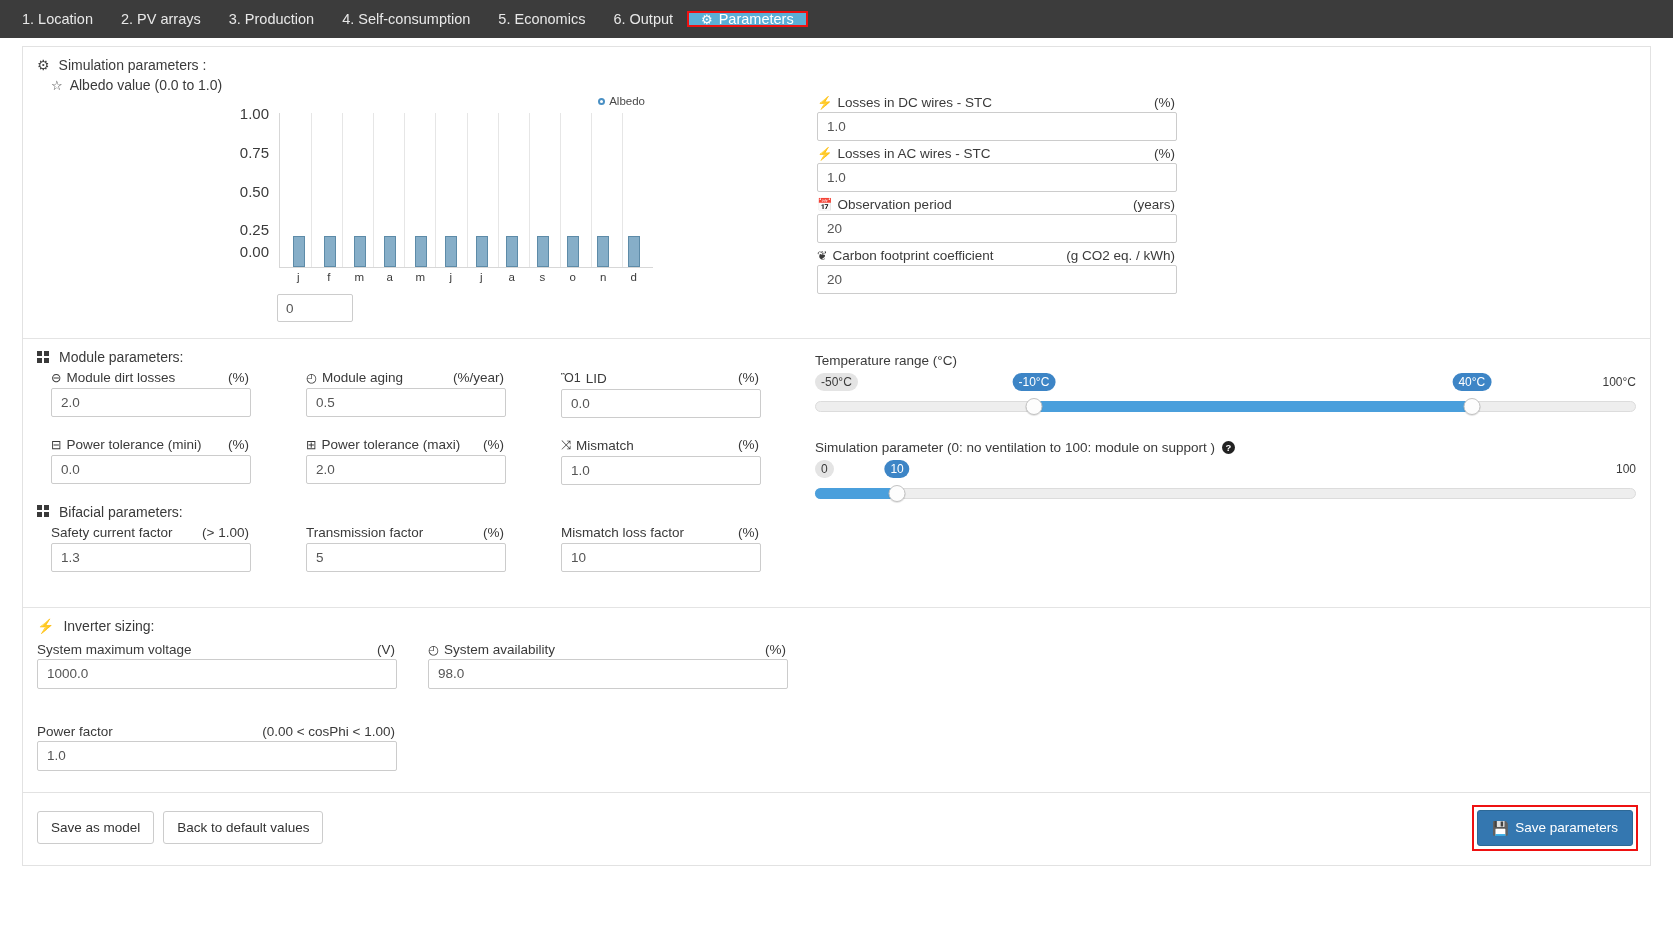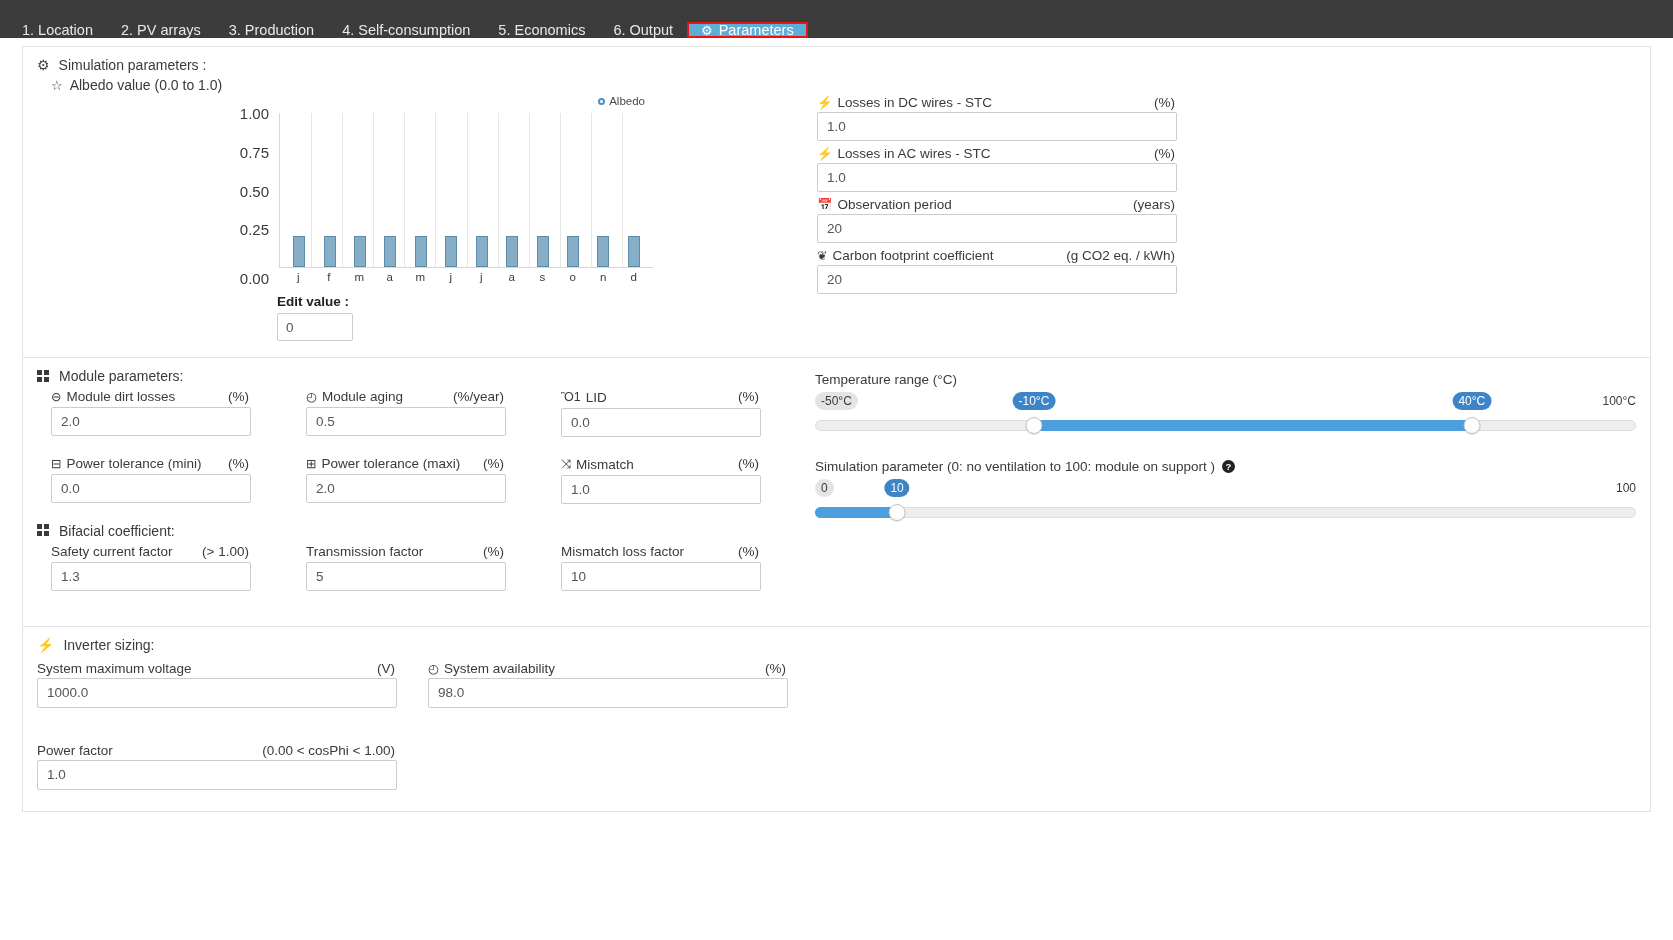--- a/index.html
+++ b/index.html
@@ -10,21 +10,21 @@
     font-family: "Liberation Sans", sans-serif;
     font-size: 14px;
     color: #333;
     overflow: hidden;
   }
   
   .navbar {
     height: 38px;
     background: #3c3c3c;
     display: flex;
-    align-items: flex-end;
+    align-items: center;
     padding-left: 8px;
   }
   .nav-item {
     display: flex; align-items: center;
     padding: 0 14px;
     color: #e8e8e8;
     font-size: 14.5px;
     white-space: nowrap;
     cursor: pointer;
   }
@@ -272,21 +272,21 @@
           <span class="star">☆</span>
           <span>Albedo value (0.0 to 1.0)</span>
         </div>
 
         <div class="chart-wrap">
           <div class="chart-legend">
             <span class="dot"></span><span>Albedo</span>
           </div>
           <div class="chart">
             <div class="y-axis" id="yaxis">
-                  <div class="y-tick" style="top: 165px; margin-left: 45px;">0.00</div>
+                  <div class="y-tick" style="top: 138px; margin-left: 45px;">0.00</div>
                   <div class="y-tick" style="top: 116.25px;">0.25</div>
                   <div class="y-tick" style="top: 77.5px;">0.50</div>
                   <div class="y-tick" style="top: 38.75px;">0.75</div>
                   <div class="y-tick" style="top: 0px;">1.00</div>
                 </div>
             <div class="plot" id="plot">
               <div class="bars" id="bars">
                     <div class="bar-slot">
                       <div class="bar" style="height: 31px; background: rgb(134, 174, 200);"></div>
                     </div>
@@ -347,21 +347,20 @@
                   <span>a</span>
                   <span>s</span>
                   <span>o</span>
                   <span>n</span>
                   <span>d</span>
                 </div>
           </div>
         </div>
 
         <div class="edit-value">
-          <div class="ev-label">Edit value :</div>
           <input class="ev-input" value="0" style="">
         </div>
       </div>
 
       <div class="albedo-right" id="losses-fields">
             <div class="fld"><div class="fld-head">
                 <div class="lhs">
                   <span class="ic">⚡</span>
                   <span>Losses in DC wires - STC</span>
                 </div>
@@ -467,21 +466,21 @@
 
         <div class="sec-title">
           <span class="ic">
                 <span class="grid-ic">
                   <i></i>
                   <i></i>
                   <i></i>
                   <i></i>
                 </span>
               </span>
-          <span>Bifacial coefficient:</span>
+          <span>Bifacial parameters:</span>
         </div>
         <div class="row3" id="bifacial-row">
               <div class="cell">
                 <div class="fld"><div class="fld-head">
                     <div class="lhs">
                       <span>Safety current factor</span>
                     </div>
                     <span class="unit">(&gt; 1.00)</span>
                   </div><input class="inp" value="1.3" style=""></div>
               </div>
@@ -581,13 +580,24 @@
                   </div><input class="inp" value="1.0" style=""></div>
               </div>
         </div>
       </div>
 
     </div>
   </div>
 
 </div>
 
+<div class="footer">
+  <button class="btn">Save as model</button>
+  <button class="btn">Back to default values</button>
+  <div class="spacer"></div>
+  <span class="primary-wrap">
+    <button class="btn-primary">
+      <span>💾</span>
+      <span>Save parameters</span>
+    </button>
+  </span>
 </div>
+</div>
 
 </body></html>

